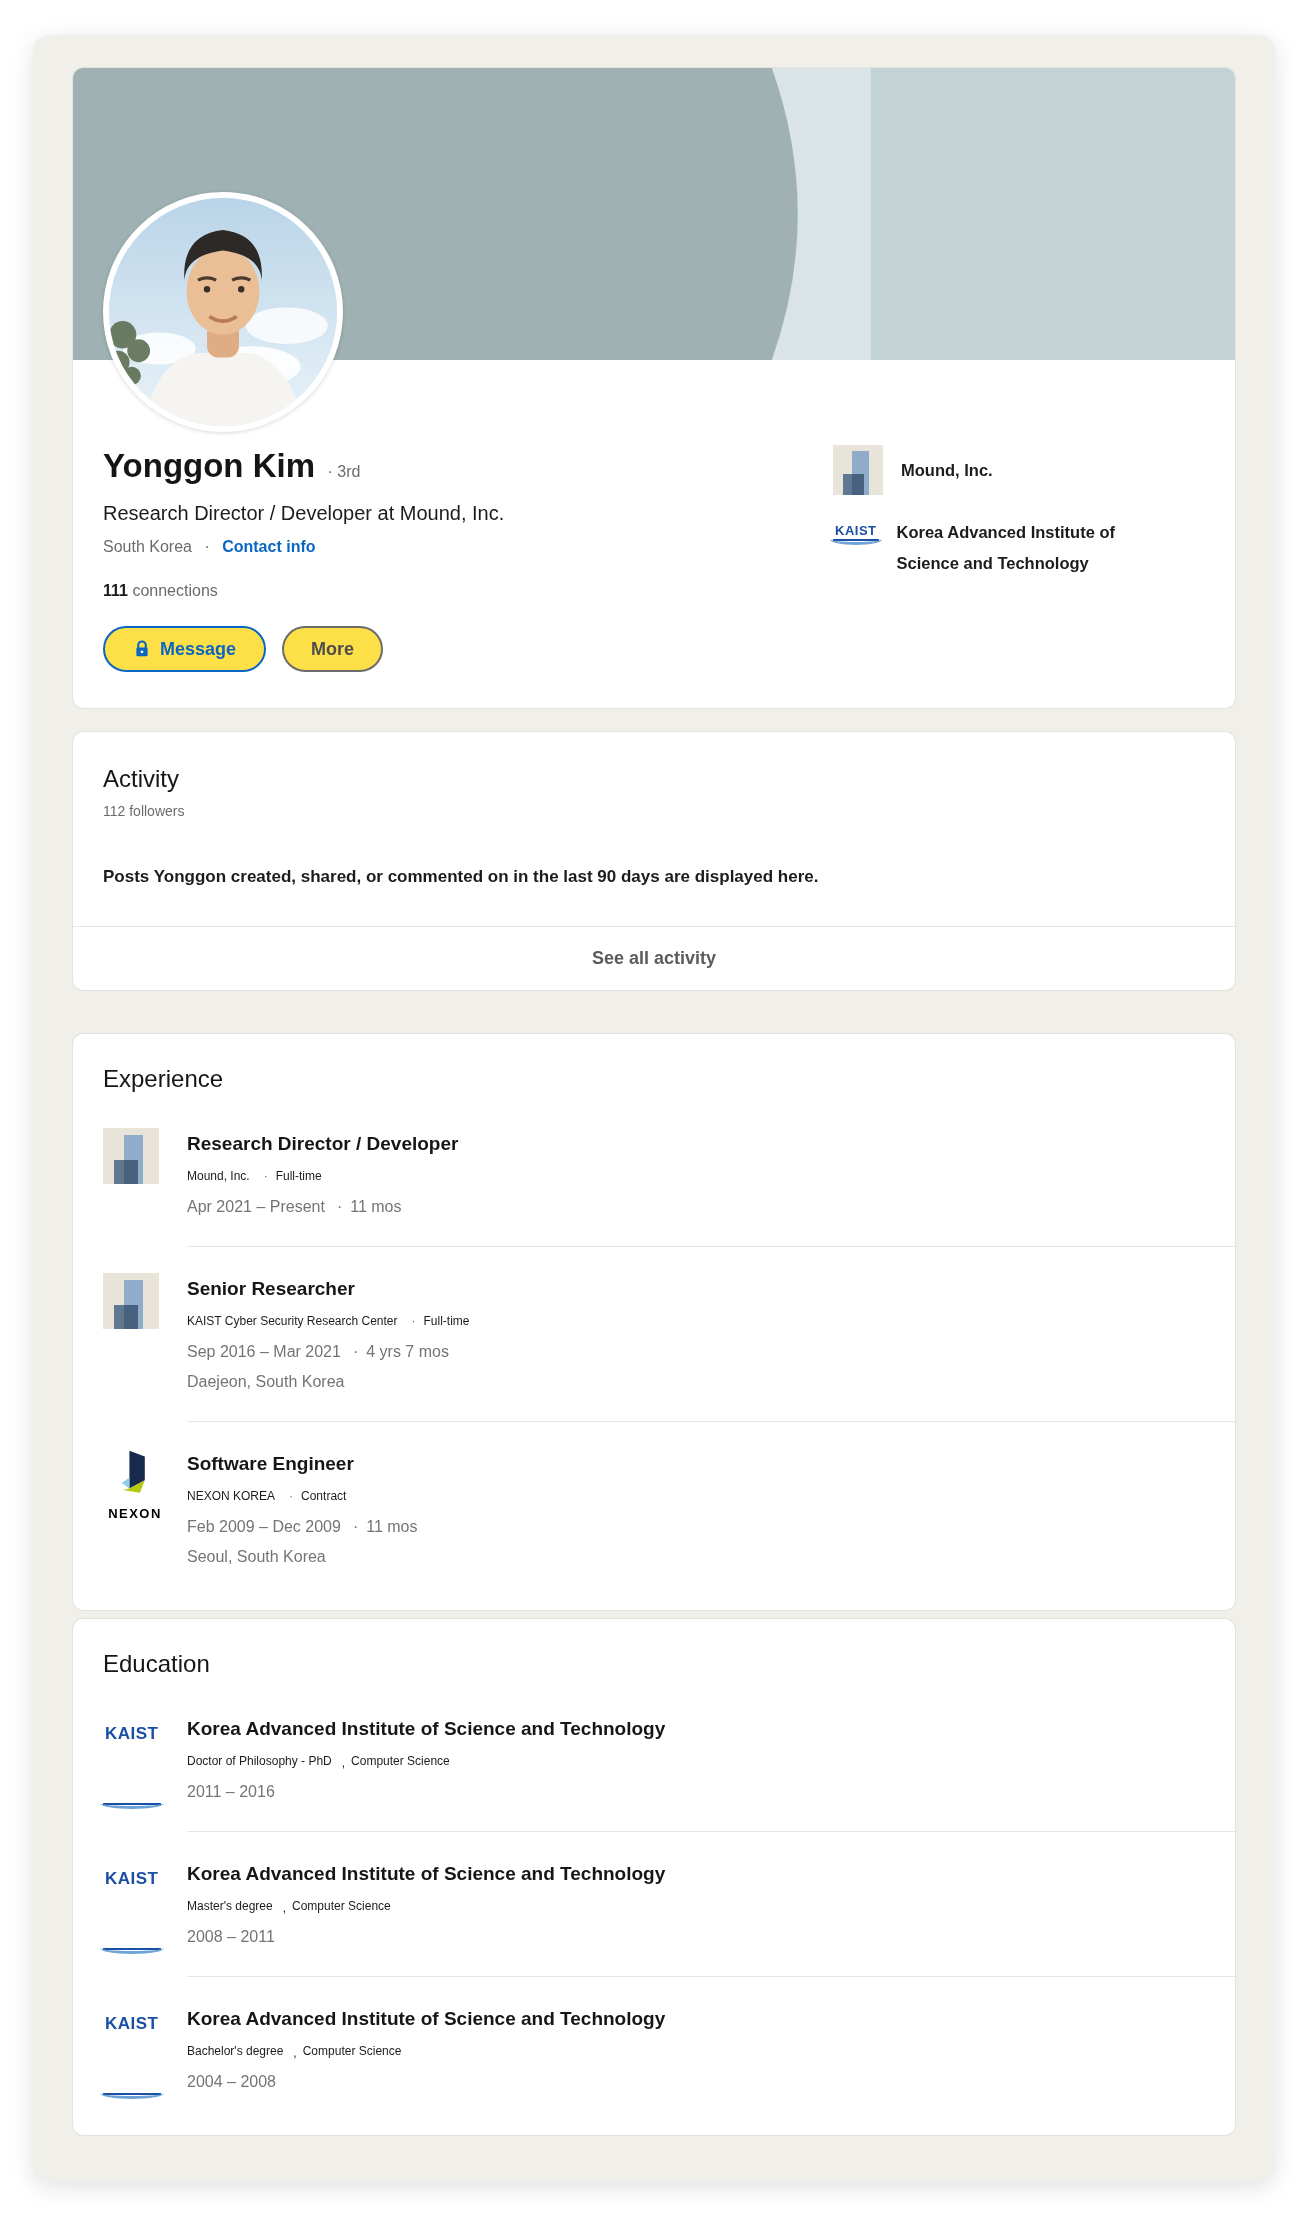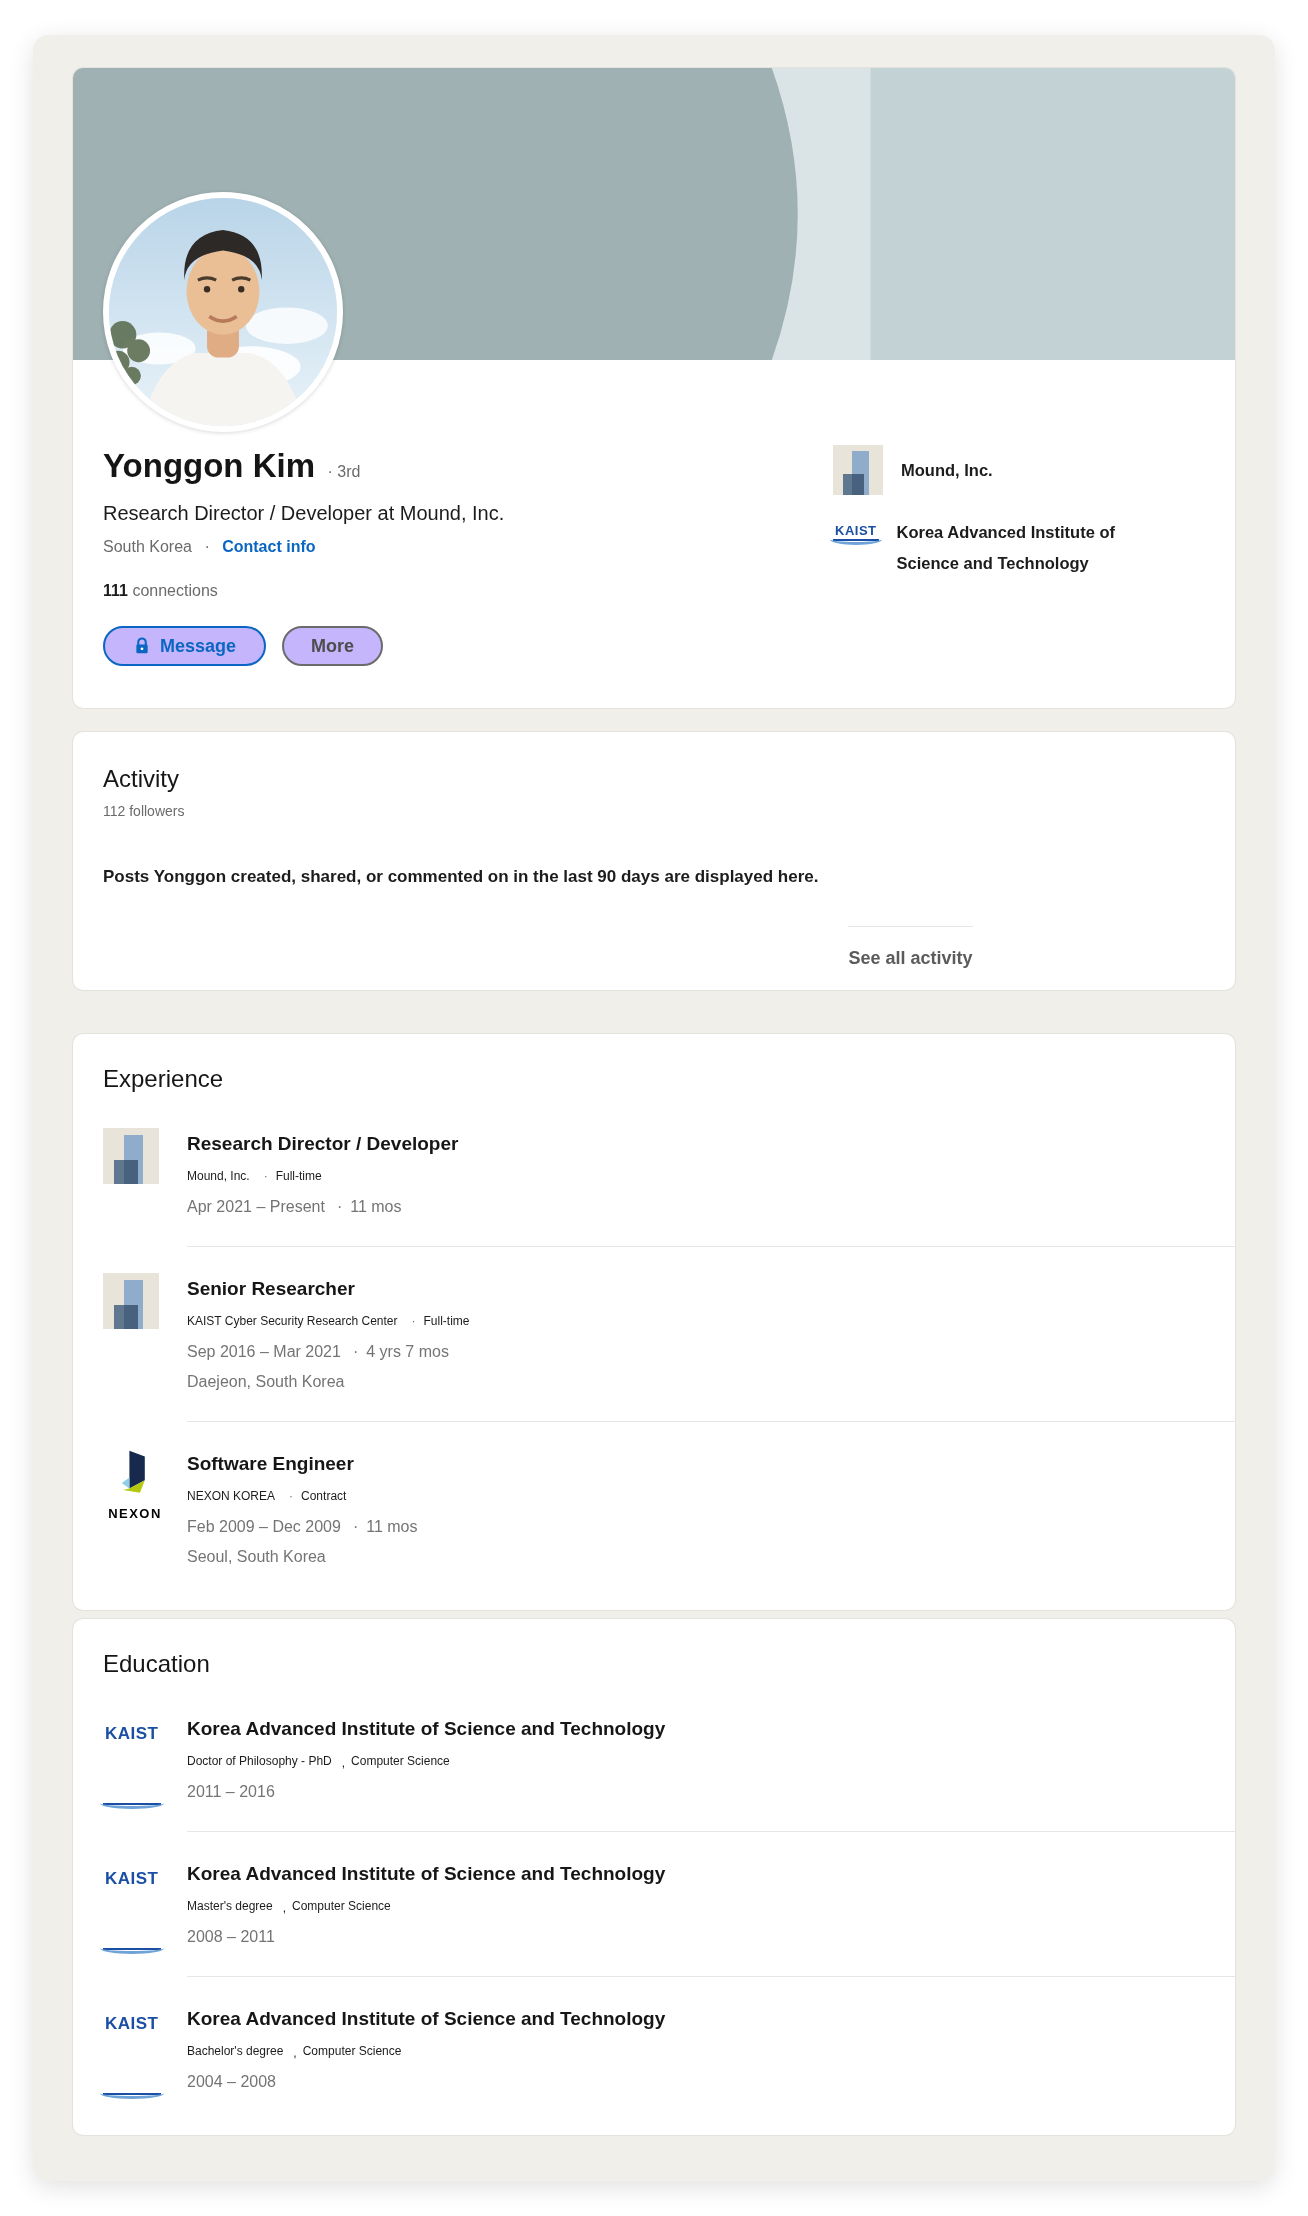--- a/index.html
+++ b/index.html
@@ -22,23 +22,23 @@
   .info-left { flex:1; min-width:0; }
   .name-line { font-size:33px; font-weight:700; line-height:36px; color:#151515; }
   .name-badge { font-size:16px; font-weight:400; color:#6b6b6b; margin-left:8px; }
   .headline { font-size:20px; line-height:30px; margin-top:8px; color:#1c1c1c; }
   .loc-line { font-size:16px; line-height:26px; margin-top:6px; color:#6b6b6b; }
   .dot-sep { margin:0 8px; color:#6b6b6b; }
   .contact-link { color:#0a66c2; font-weight:700; text-decoration:none; cursor:pointer; }
   .connections { font-size:16px; line-height:26px; margin-top:18px; color:#6b6b6b; }
   .connections b { color:#1c1c1c; font-weight:700; }
   .btn-row { display:flex; gap:16px; margin-top:22px; }
-  .btn { height:40px; border-radius:23px; font-size:18px; font-weight:700;
+  .btn { height:46px; border-radius:23px; font-size:18px; font-weight:700;
          display:inline-flex; align-items:center; justify-content:center; gap:9px;
-         background:#c4b5fd; cursor:pointer; font-family:inherit; }
+         background:#fde047; cursor:pointer; font-family:inherit; }
   .btn-message { border:2px solid #0a66c2; color:#0a66c2; padding:0 28px; }
   .btn-more { border:2px solid #6b6b6b; color:#4d4d4d; padding:0 27px; }
   .org-col { width:372px; margin-top:-3px; flex:none; }
   .org-row { display:flex; align-items:flex-start; gap:18px; cursor:pointer; }
   .org-row + .org-row { margin-top:22px; }
   .org-label { font-size:16.5px; font-weight:700; line-height:31px; color:#1c1c1c; max-width:245px; }
   .org-row.center { align-items:center; }
 
   
   .mound-logo { position:relative; background:#e9e4da; flex:none; }
@@ -56,21 +56,21 @@
                        height:5px; border-bottom:3px solid #6ea3d8;
                        border-radius:0 0 70% 70% / 0 0 100% 100%; }
   .kaist-sm { font-size:13px; margin-top:7px; }
   .kaist-lg { font-size:17px; }
 
   .nexon-logo { width:64px; flex:none; text-align:center; }
   .nexon-logo svg { width:44px; height:56px; display:block; margin:0 auto; }
   .nexon-word { font-size:13px; font-weight:800; letter-spacing:1.5px; color:#000000; margin-top:2px; }
 
   
-  .activity-card { margin-top:24px; min-height:258px; display:flex; flex-direction:row; }
+  .activity-card { margin-top:24px; min-height:258px; display:flex; flex-direction:column; }
   .activity-pad { padding:30px 30px 24px; }
   .section-title { font-size:24px; font-weight:500; line-height:34px; color:#161616; }
   .followers { font-size:14px; color:#6b6b6b; line-height:26px; margin-top:2px; }
   .activity-desc { font-size:17px; color:#1c1c1c; line-height:26px; margin-top:40px;font-weight:bold; }
   .see-all { margin-top:auto; border-top:1px solid #e6e6e6; height:64px; display:flex;
              align-items:center; justify-content:center; font-size:18px; font-weight:700;
              color:#5b5b5b; cursor:pointer; border-radius:0 0 10px 10px; }
 
   
   .exp-card { margin-top:44px; padding-bottom:14px; }

